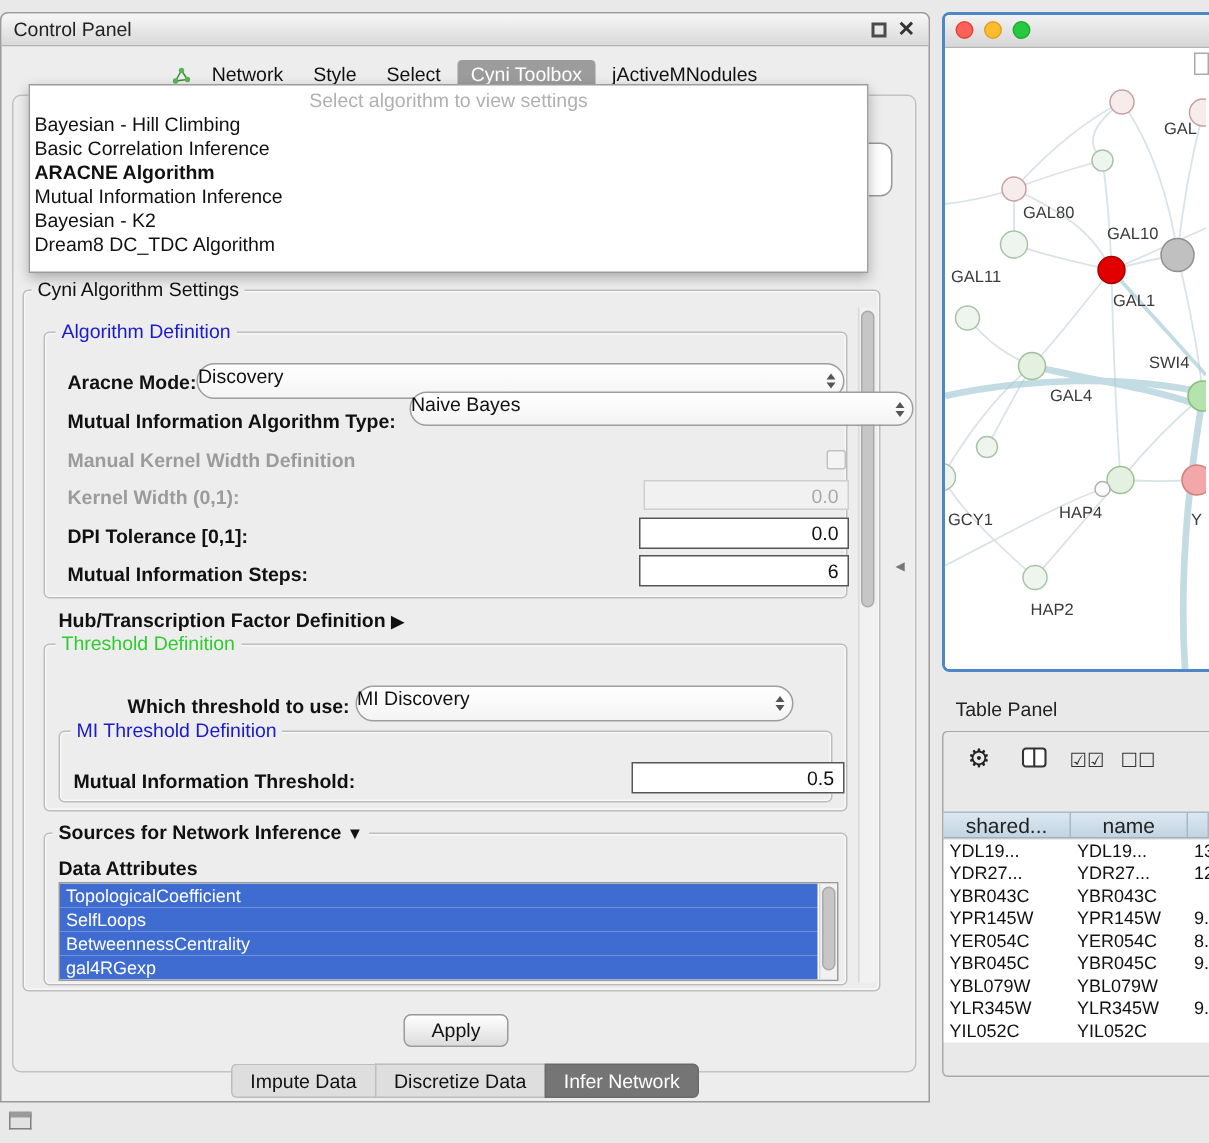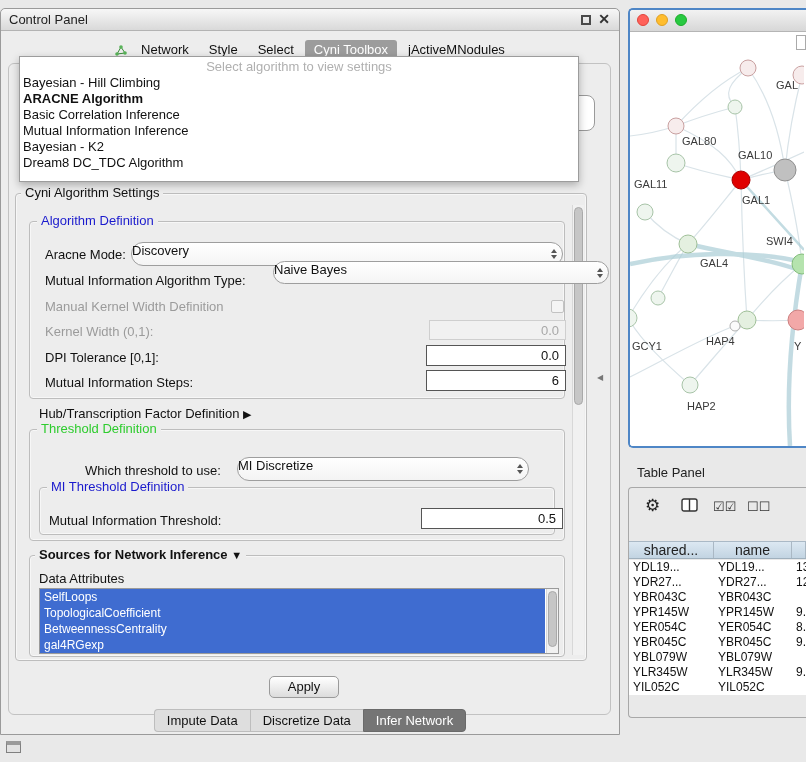--- a/index.html
+++ b/index.html
@@ -31,21 +31,21 @@
   .frag-box{position:absolute;left:548px;top:86px;width:46px;height:36px;background:#fff;
             border:1px solid #9a9a9a;border-radius:8px;z-index:5}
 
   
   .group{position:absolute;border:1px solid #bdbdbd;border-radius:4px;box-shadow:inset 0 0 0 1px rgba(255,255,255,.55)}
   .group-title{position:absolute;background:#ededed;padding:0 4px;line-height:14px;z-index:3;white-space:nowrap}
   .t-blue{color:#1a1acd}
   .t-green{color:#2ecc2e}
   .t-bold{font-weight:bold}
 
-  .lbl{position:absolute;font-weight:normal;white-space:nowrap;line-height:15px}
+  .lbl{position:absolute;font-weight:bold;white-space:nowrap;line-height:15px}
   .lbl.disabled{color:#9b9b9b}
   .tri{font-size:11px;color:#111}
 
   .combo{position:absolute;background:linear-gradient(#ffffff,#f4f4f4);border:1px solid #9e9e9e;border-radius:12px;
          display:flex;align-items:flex-start;padding:0 18px 0 0}
   .combo-val{white-space:nowrap;overflow:hidden}
   .arrows{position:absolute;right:5px;top:50%;transform:translateY(-50%);display:flex;flex-direction:column;gap:2px}
   .a-up{width:0;height:0;border-left:3.5px solid transparent;border-right:3.5px solid transparent;border-bottom:4px solid #555}
   .a-dn{width:0;height:0;border-left:3.5px solid transparent;border-right:3.5px solid transparent;border-top:4px solid #555}
 
@@ -138,22 +138,22 @@
         </span>
     </div>
 
     <div class="content-frame"></div>
 
     <div class="frag-box"></div>
 
     <div class="popup">
       <div class="pop-prompt">Select algorithm to view settings</div>
       <div class="pop-item">Bayesian - Hill Climbing</div>
+      <div class="pop-item">Basic Correlation Inference</div>
       <div class="pop-item selected">ARACNE Algorithm</div>
-      <div class="pop-item">Basic Correlation Inference</div>
       <div class="pop-item">Mutual Information Inference</div>
       <div class="pop-item">Bayesian - K2</div>
       <div class="pop-item">Dream8 DC_TDC Algorithm</div>
     </div>
 
     <div class="group" style="left:14px;top:184px;width:572px;height:468px"></div>
     <span class="group-title" style="left:20px;top:177px">Cyni Algorithm Settings</span>
 
     <div class="vscroll" style="left:571px;top:196px;width:12px;height:450px">
       <div class="vthumb" style="top:2px;height:198px"></div>
@@ -196,21 +196,21 @@
     <span class="lbl" style="left:38px;top:397px">
       <span>Hub/Transcription Factor Definition</span>
       <span class="tri">▶</span>
     </span>
 
     <div class="group" style="left:28px;top:420px;width:536px;height:112px"></div>
     <span class="group-title t-green" style="left:36px;top:413px">Threshold Definition</span>
 
     <span class="lbl" style="left:84px;top:454px">Which threshold to use:</span>
     <div class="combo" style="left:236px;top:448px;width:292px;height:24px">
-      <span class="combo-val">MI Discretize</span>
+      <span class="combo-val">MI Discovery</span>
       <span class="arrows">
           <i class="a-up"></i>
           <i class="a-dn"></i>
         </span>
     </div>
 
     <div class="group" style="left:38px;top:478px;width:516px;height:48px"></div>
     <span class="group-title t-blue" style="left:46px;top:471px">MI Threshold Definition</span>
 
     <span class="lbl" style="left:48px;top:504px">Mutual Information Threshold:</span>
@@ -218,22 +218,22 @@
 
     <div class="group" style="left:28px;top:546px;width:536px;height:102px"></div>
     <span class="group-title t-bold" style="left:34px;top:539px">
       <span>Sources for Network Inference</span>
       <span class="tri">▼</span>
     </span>
 
     <span class="lbl" style="left:38px;top:562px">Data Attributes</span>
 
     <div class="attr-list">
+      <div class="attr-item">TopologicalCoefficient</div>
       <div class="attr-item">SelfLoops</div>
-      <div class="attr-item">TopologicalCoefficient</div>
       <div class="attr-item">BetweennessCentrality</div>
       <div class="attr-item">gal4RGexp</div>
       <div class="vscroll" style="right:0;top:0;bottom:0;width:12px">
         <div class="vthumb" style="top:2px;height:56px"></div>
       </div>
     </div>
 
     <div class="apply-btn">Apply</div>
 
     <div class="bottom-tabs">

